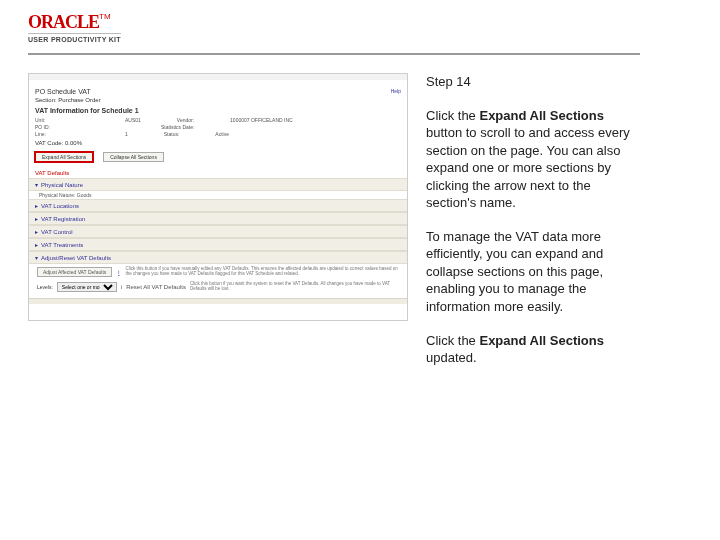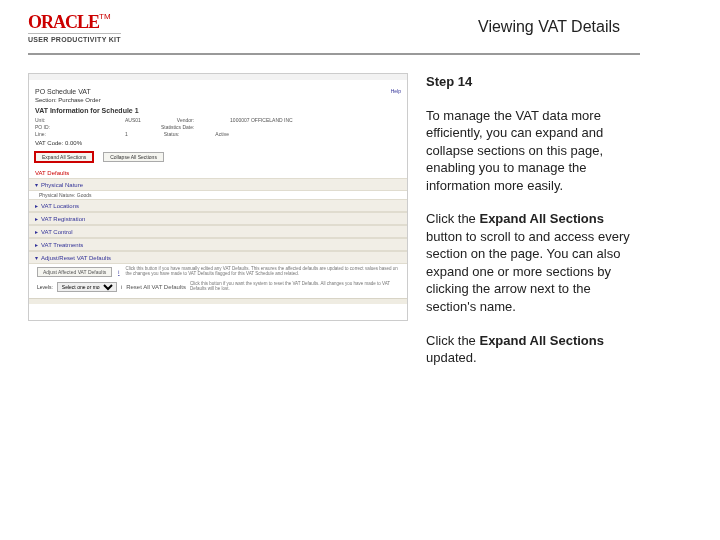--- a/index.html
+++ b/index.html
@@ -13,21 +13,21 @@
   .oracle-tm { font-size: 8px; vertical-align: top; color: #c00; }
   .upk { font-size: 7px; font-weight: bold; color: #444; letter-spacing: 0.3px; margin-top: 0px; border-top: 1px solid #bbb; padding-top: 2px; }
   .page-title { font-size: 16px; color: #222; margin-top: 6px; margin-right: 20px; }
   .hr { height: 2px; background: #999; margin: 6px 20px 0 28px; }
 
   
   .body { display: flex; padding: 18px 20px 0 28px; gap: 18px; }
   .left-col { width: 380px; }
   .right-col { flex: 1; font-size: 13px; color: #222; line-height: 1.35; }
   .right-col p { margin-bottom: 16px; }
-  .right-col .step { font-weight: bold; }
+  .right-col .step { font-weight: normal; }
   .right-col strong { font-weight: bold; }
 
   
   .shot {
     width: 380px; height: 248px;
     border: 1px solid #ccc;
     background: #fff;
     font-size: 6px;
     color: #555;
     position: relative;
@@ -70,21 +70,20 @@
 <body>
 <div class="page">
 
 <div class="header">
   <div class="logo-block">
     <div>
       <span class="oracle-logo">ORACLE</span><span class="oracle-tm">TM</span>
     </div>
     <div class="upk">USER PRODUCTIVITY KIT</div>
   </div>
-  <div class="page-title">Viewing VAT Details</div>
 </div>
 <div class="hr"></div>
 
 <div class="body">
 
   <div class="left-col">
     <div class="shot">
       <div class="sysbar"></div>
       <div class="crumbs">&nbsp;</div>
       <div class="po-title">PO Schedule VAT</div>
@@ -144,24 +143,24 @@
         <div class="btn2">Reset All VAT Defaults</div>
         <div class="adj-text">Click this button if you want the system to reset the VAT Defaults. All changes you have made to VAT Defaults will be lost.</div>
       </div>
 
       <div class="bottom-div"></div>
     </div>
   </div>
 
   <div class="right-col">
     <p class="step">Step 14</p>
-    <p>To manage the VAT data more efficiently, you can expand and collapse sections on this page, enabling you to manage the information more easily.</p>
     <p>
       <span>Click the </span><strong>Expand All Sections</strong><span> button to scroll to and access every section on the page. You can also expand one or more sections by clicking the arrow next to the section's name.</span>
     </p>
+    <p>To manage the VAT data more efficiently, you can expand and collapse sections on this page, enabling you to manage the information more easily.</p>
     <p>
       <span>Click the </span><strong>Expand All Sections</strong><span> updated.</span>
     </p>
   </div>
 
 </div>
 
 </div>
 
 </body></html>

